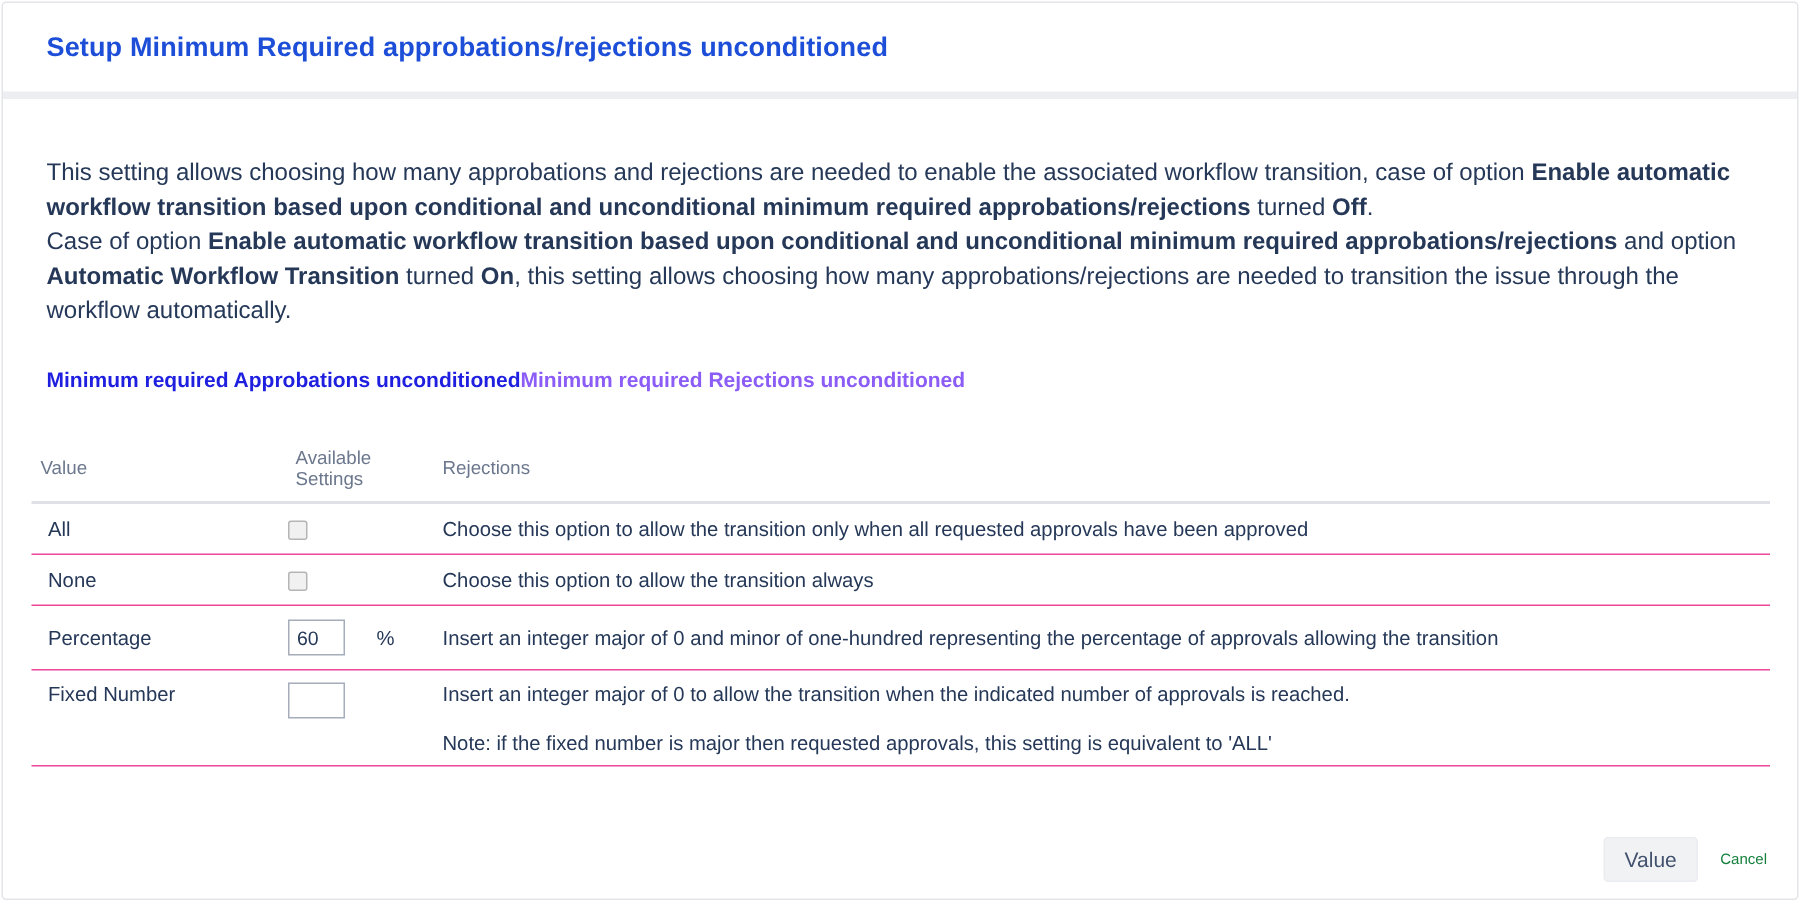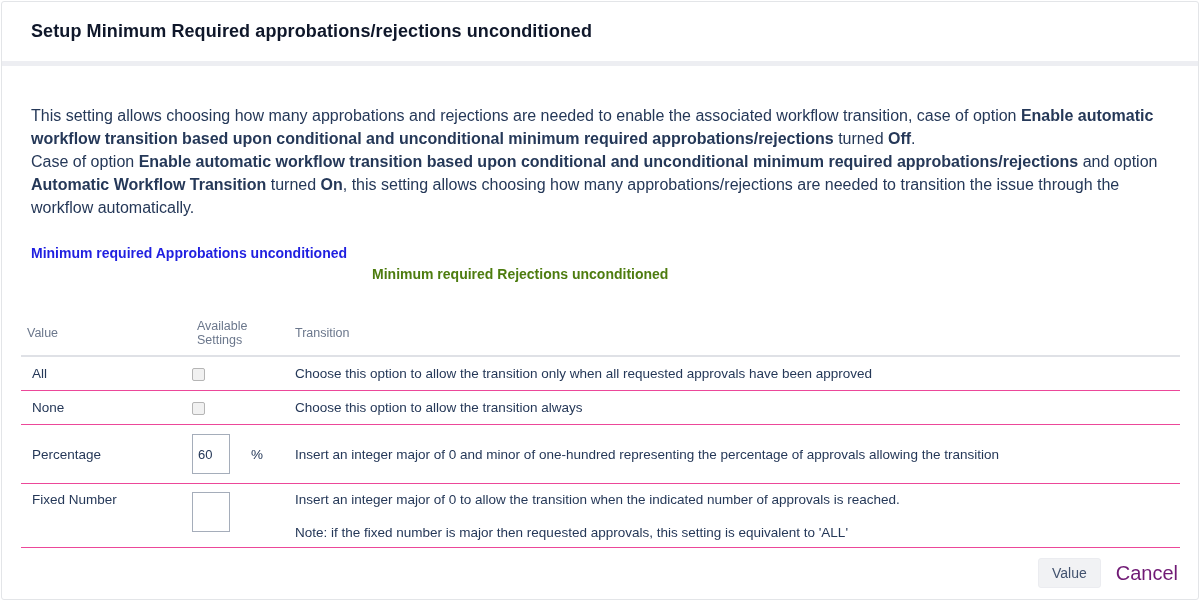--- a/index.html
+++ b/index.html
@@ -18,21 +18,21 @@
 
   .panel-header {
     height: 59px;
     display: flex;
     align-items: center;
     padding-left: 29px;
   }
   .panel-title {
     font-size: 18px;
     font-weight: 700;
-    color: #0f172a;
+    color: #1d4ed8;
     letter-spacing: 0.1px;
   }
   .header-divider {
     height: 5px;
     background: #edeef2;
     width: 100%;
   }
 
   .content { padding: 0 29px; }
 
@@ -41,26 +41,25 @@
     max-width: 1140px;
     font-size: 16px;
     line-height: 23px;
     color: #253858;
   }
   .intro b { font-weight: 700; }
 
   .tabs {
     margin-top: 26px;
     display: flex;
-    gap: 25px;
     font-size: 14px;
     font-weight: 700;
   }
   .tab-active { color: #1f1fe0; cursor: pointer; }
-  .tab-inactive { color: #4d7c0f; cursor: pointer; margin-top: 21px; }
+  .tab-inactive { color: #8b5cf6; cursor: pointer; }
 
   .tbl {
     margin: 27px 18px 0 19px;
     font-size: 13.5px;
     color: #253858;
   }
   .tbl-row {
     display: grid;
     grid-template-columns: 165px 98px 1fr;
     align-items: center;
@@ -83,21 +82,21 @@
     width: 13px; height: 13px;
     background: #f1f1f1;
     border: 1px solid #b5b5b5;
     border-radius: 2px;
     display: inline-block;
     vertical-align: middle;
     cursor: pointer;
   }
 
   .num-input {
-    width: 38px; height: 40px;
+    width: 38px; height: 24px;
     border: 1px solid #a5adba;
     border-radius: 0;
     padding: 4px 5px;
     font-family: "Liberation Sans", sans-serif;
     font-size: 13px;
     color: #253858;
     background: #ffffff;
   }
   .pct-sign { margin-left: 21px; }
   .value-flex { display: flex; align-items: center; }
@@ -115,22 +114,22 @@
     background: #f1f2f4;
     border: 1px solid #ebecf0;
     border-radius: 3px;
     padding: 6px 13px;
     font-family: "Liberation Sans", sans-serif;
     font-size: 14px;
     color: #42526e;
     cursor: pointer;
   }
   .cancel-link {
-    font-size: 20px;
-    color: #701a75;
+    font-size: 10px;
+    color: #15803d;
     cursor: pointer;
     text-decoration: none;
   }
 </style>
 </head>
 <body>
 
 <div class="panel">
 
   <div class="panel-header">
@@ -150,21 +149,21 @@
       <span class="tab-inactive">Minimum required Rejections unconditioned</span>
     </div>
 
   </div>
 
   <div class="tbl">
 
     <div class="tbl-row tbl-head">
       <div class="cell cell-value">Value</div>
       <div class="cell">Available Settings</div>
-      <div class="cell">Transition</div>
+      <div class="cell">Rejections</div>
     </div>
 
     <div class="tbl-row">
       <div class="cell">All</div>
       <div class="cell cell-value">
         <input type="checkbox" class="checkbox" style="">
       </div>
       <div class="cell">Choose this option to allow the transition only when all requested approvals have been approved</div>
     </div>
 

